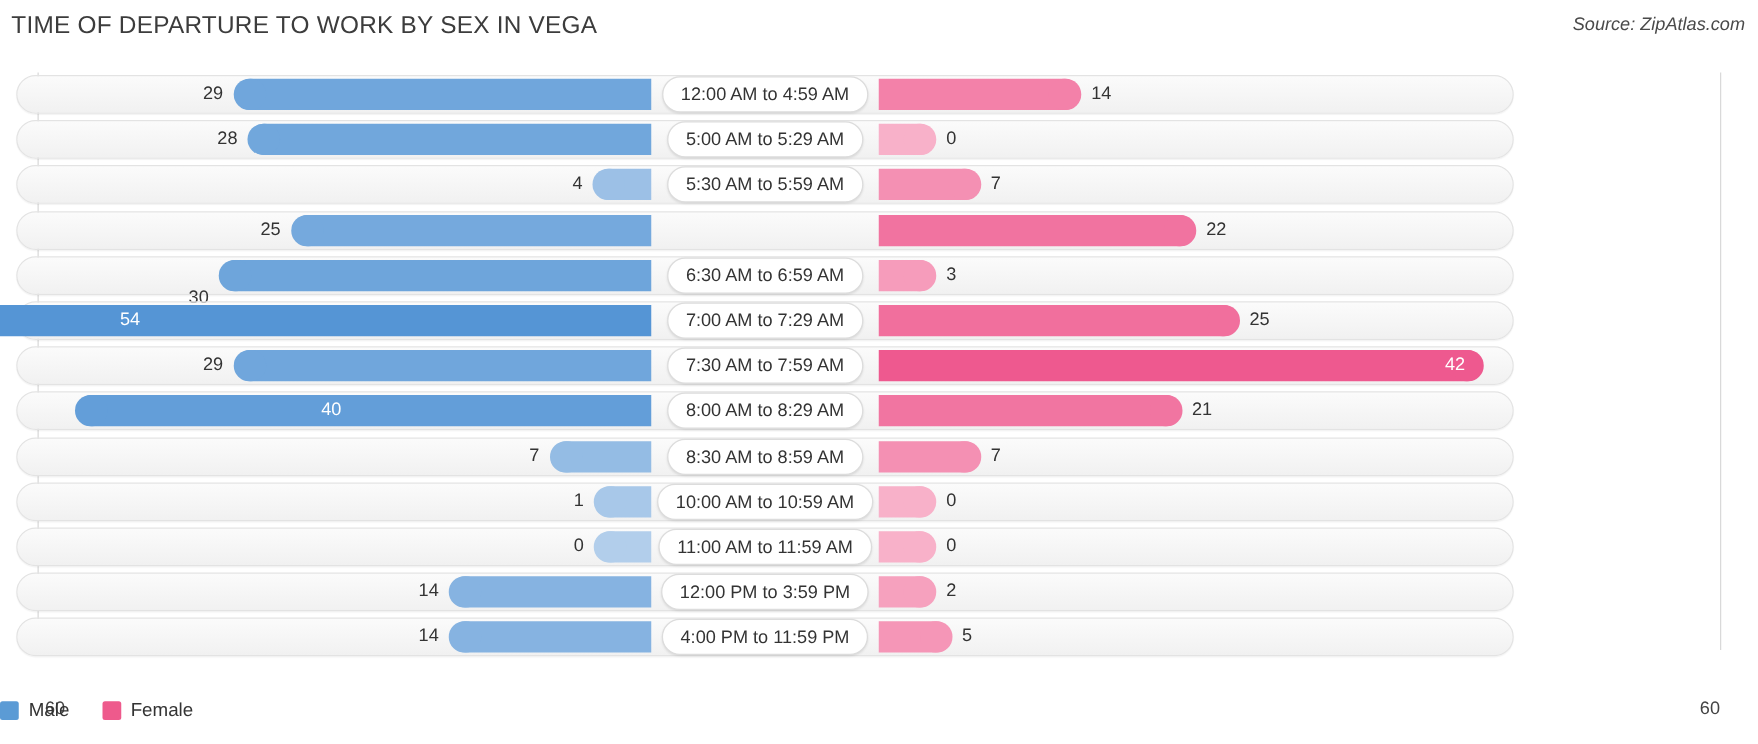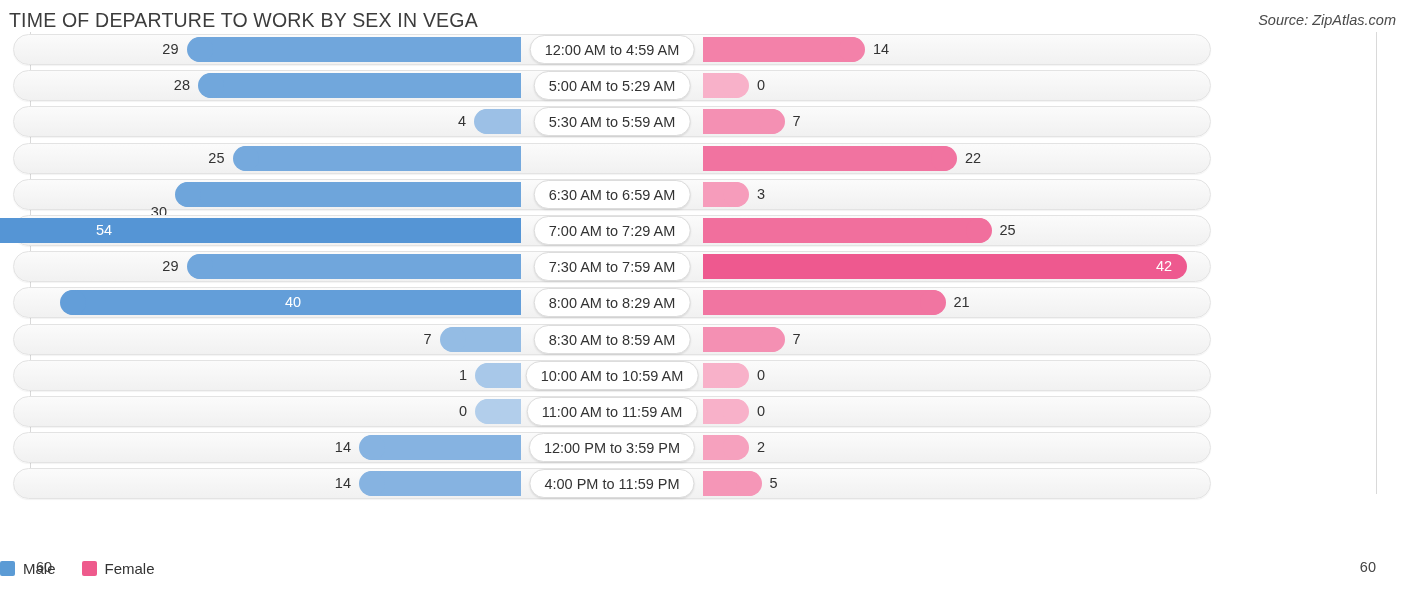--- a/index.html
+++ b/index.html
@@ -39,21 +39,21 @@
     font-size: 14.5px;
     font-style: italic;
     color: #4a4a4a;
     white-space: nowrap;
   }
 
   
   .plot {
     position: absolute;
     left: 0;
-    top: 32px;
+    top: 58px;
     width: 1224px;
     height: 505px;
   }
   .gridline {
     position: absolute;
     top: 0;
     bottom: 43px;
     width: 1px;
     background: #d9d9d9;
   }
@@ -282,21 +282,21 @@
         <div class="center-pill">7:30 AM to 7:59 AM</div>
       </div>
       <div class="row">
         <div class="track"></div>
         <div class="bar male" style="width: 460px; background: rgb(99, 158, 217);">
           <span class="cap" style="background: rgb(99, 158, 217);"></span>
         </div>
         <div class="bar female" style="width: 241.5px; background: rgb(241, 117, 161);">
           <span class="cap" style="background: rgb(241, 117, 161);"></span>
         </div>
-        <div class="val inside" style="left: 257px; margin-left: 28px;">40</div>
+        <div class="val inside" style="left: 257px;">40</div>
         <div class="val outside-right" style="left: 953.5px;">21</div>
         <div class="center-pill">8:00 AM to 8:29 AM</div>
       </div>
       <div class="row">
         <div class="track"></div>
         <div class="bar male" style="width: 80.5px; background: rgb(148, 188, 228);">
           <span class="cap" style="background: rgb(148, 188, 228);"></span>
         </div>
         <div class="bar female" style="width: 80.5px; background: rgb(244, 144, 179);">
           <span class="cap" style="background: rgb(244, 144, 179);"></span>

